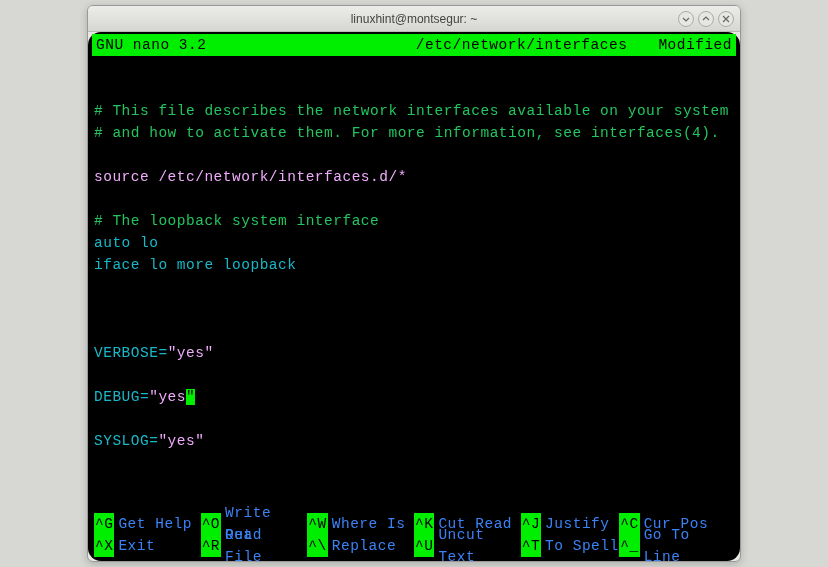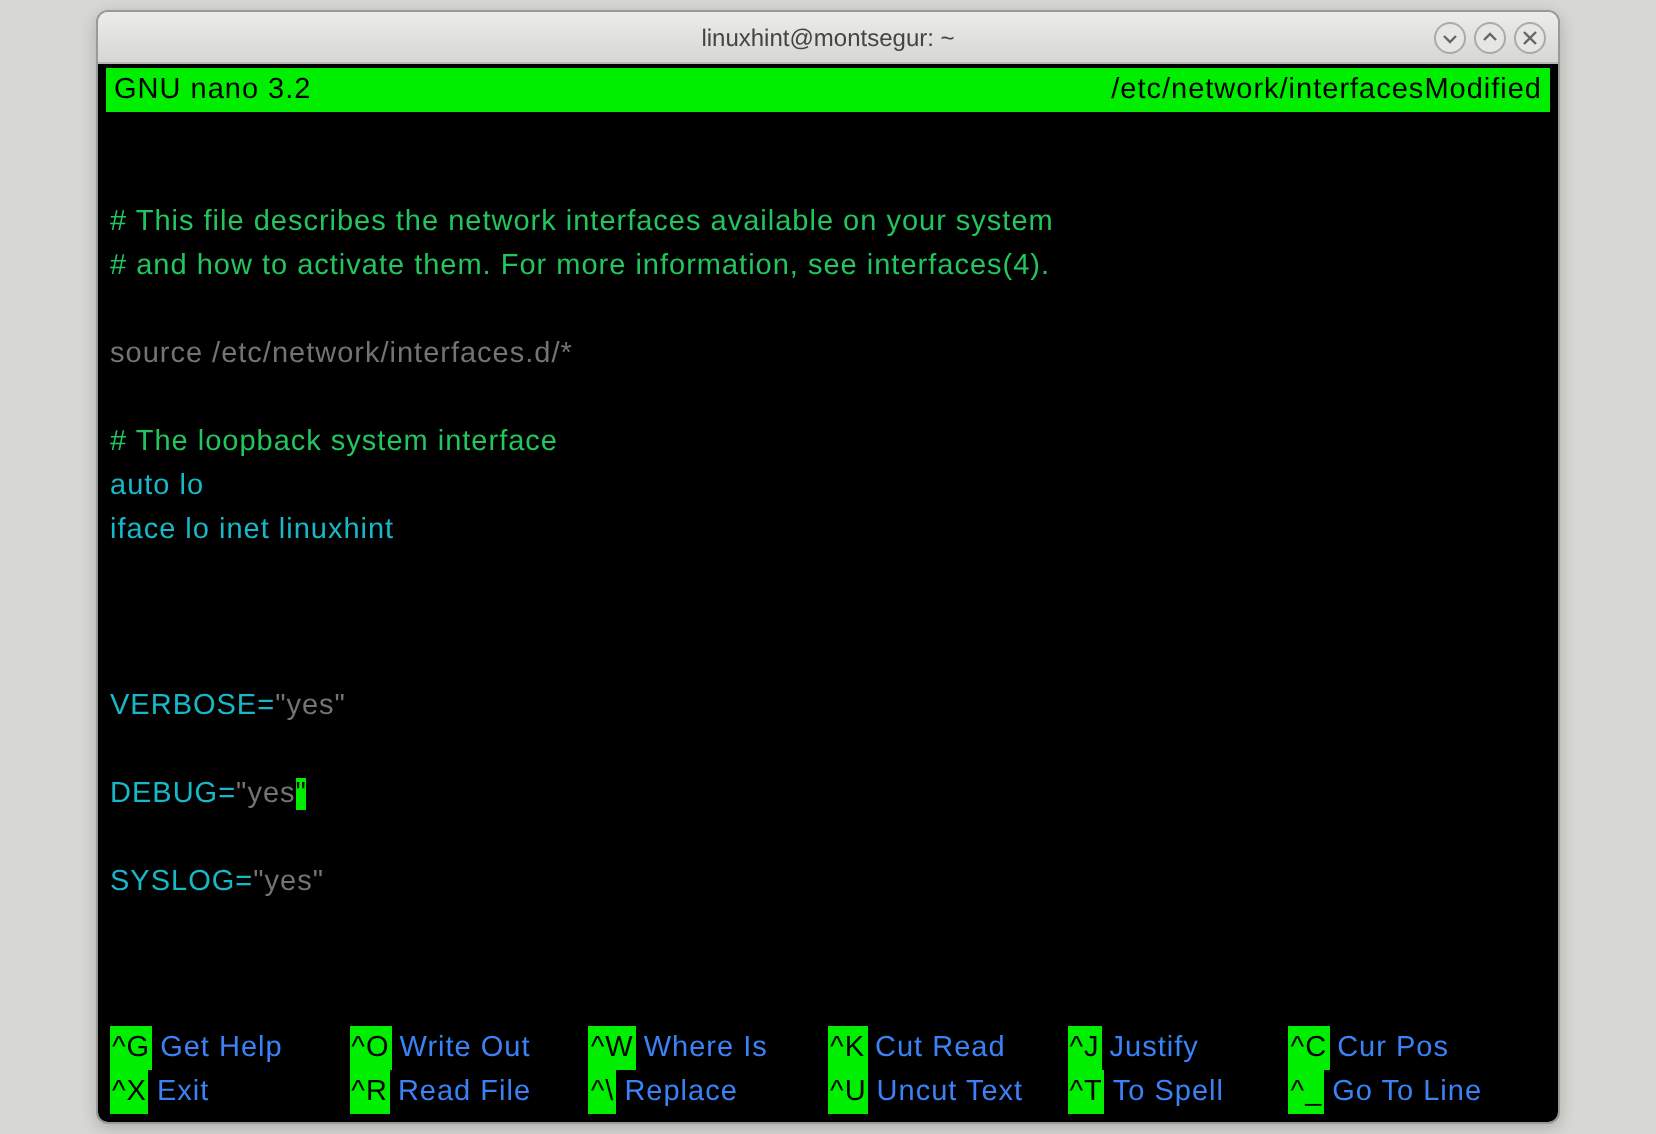--- a/index.html
+++ b/index.html
@@ -11,21 +11,21 @@
       background: #d7d7d3;
       font-family: monospace;
       width: 828px;
       height: 567px;
       overflow: hidden;
       display: flex;
       align-items: center;
       justify-content: center;
     }
     .window {
-      width: 732px;
+      width: 654px;
       height: 557px;
       background: #e8e8e4;
       border: 1px solid #999;
       border-radius: 6px;
       box-shadow: 0 2px 8px rgba(0,0,0,0.2);
       display: flex;
       flex-direction: column;
       overflow: hidden;
     }
     .titlebar {
@@ -58,56 +58,58 @@
       align-items: center;
       justify-content: center;
       font-size: 9px;
       color: #666;
       cursor: pointer;
     }
     .terminal {
       flex: 1;
       background: #000;
       padding: 2px 4px 4px 4px;
-      font-family: Liberation Sans, sans-serif;
+      font-family: Liberation Mono, monospace;
       font-size: 14.5px;
       line-height: 22px;
       letter-spacing: 0.5px;
       display: flex;
       flex-direction: column;
       position: relative;
+      border-radius: 13px;
     }
     .nano-header {
       background: #00ee00;
       color: #000;
       display: flex;
       padding: 0 4px;
       height: 22px;
       align-items: center;
     }
     .nano-header .left {
       flex: 0 0 auto;
     }
     .nano-header .center {
       flex: 1;
       text-align: right;
     }
     .nano-header .right {
       flex: 0 0 auto;
+      margin-left: 31px;
     }
     .content {
       flex: 1;
       padding: 0 2px;
       white-space: pre;
     }
     .comment {
       color: #22c55e;
     }
     .code {
-      color: #737373;
+      color: #f0abfc;
     }
     .cyan {
       color: #18b8c8;
       margin-top: 39px;
     }
     .cursor {
       background: #00ee00;
       color: #000;
     }
     .shortcuts {
@@ -171,21 +173,21 @@
 
     <div class="content">
 <span> </span>
 <span class="comment"># This file describes the network interfaces available on your system</span>
 <span class="comment"># and how to activate them. For more information, see interfaces(4).</span>
 <span></span>
 <span class="code">source /etc/network/interfaces.d/*</span>
 <span></span>
 <span class="comment"># The loopback system interface</span>
 <span class="cyan">auto lo</span>
-<span class="cyan">iface lo inet linuxhint</span>
+<span class="cyan">iface lo more loopback</span>
 <span></span>
 <span></span>
 <span></span>
 <span><span class="cyan">VERBOSE=</span><span class="code">"yes"</span></span>
 <span></span>
 <span><span class="cyan">DEBUG=</span><span class="code">"yes</span><span class="cursor">"</span></span>
 <span></span>
 <span><span class="cyan">SYSLOG=</span><span class="code">"yes"</span></span>
     </div>
 

